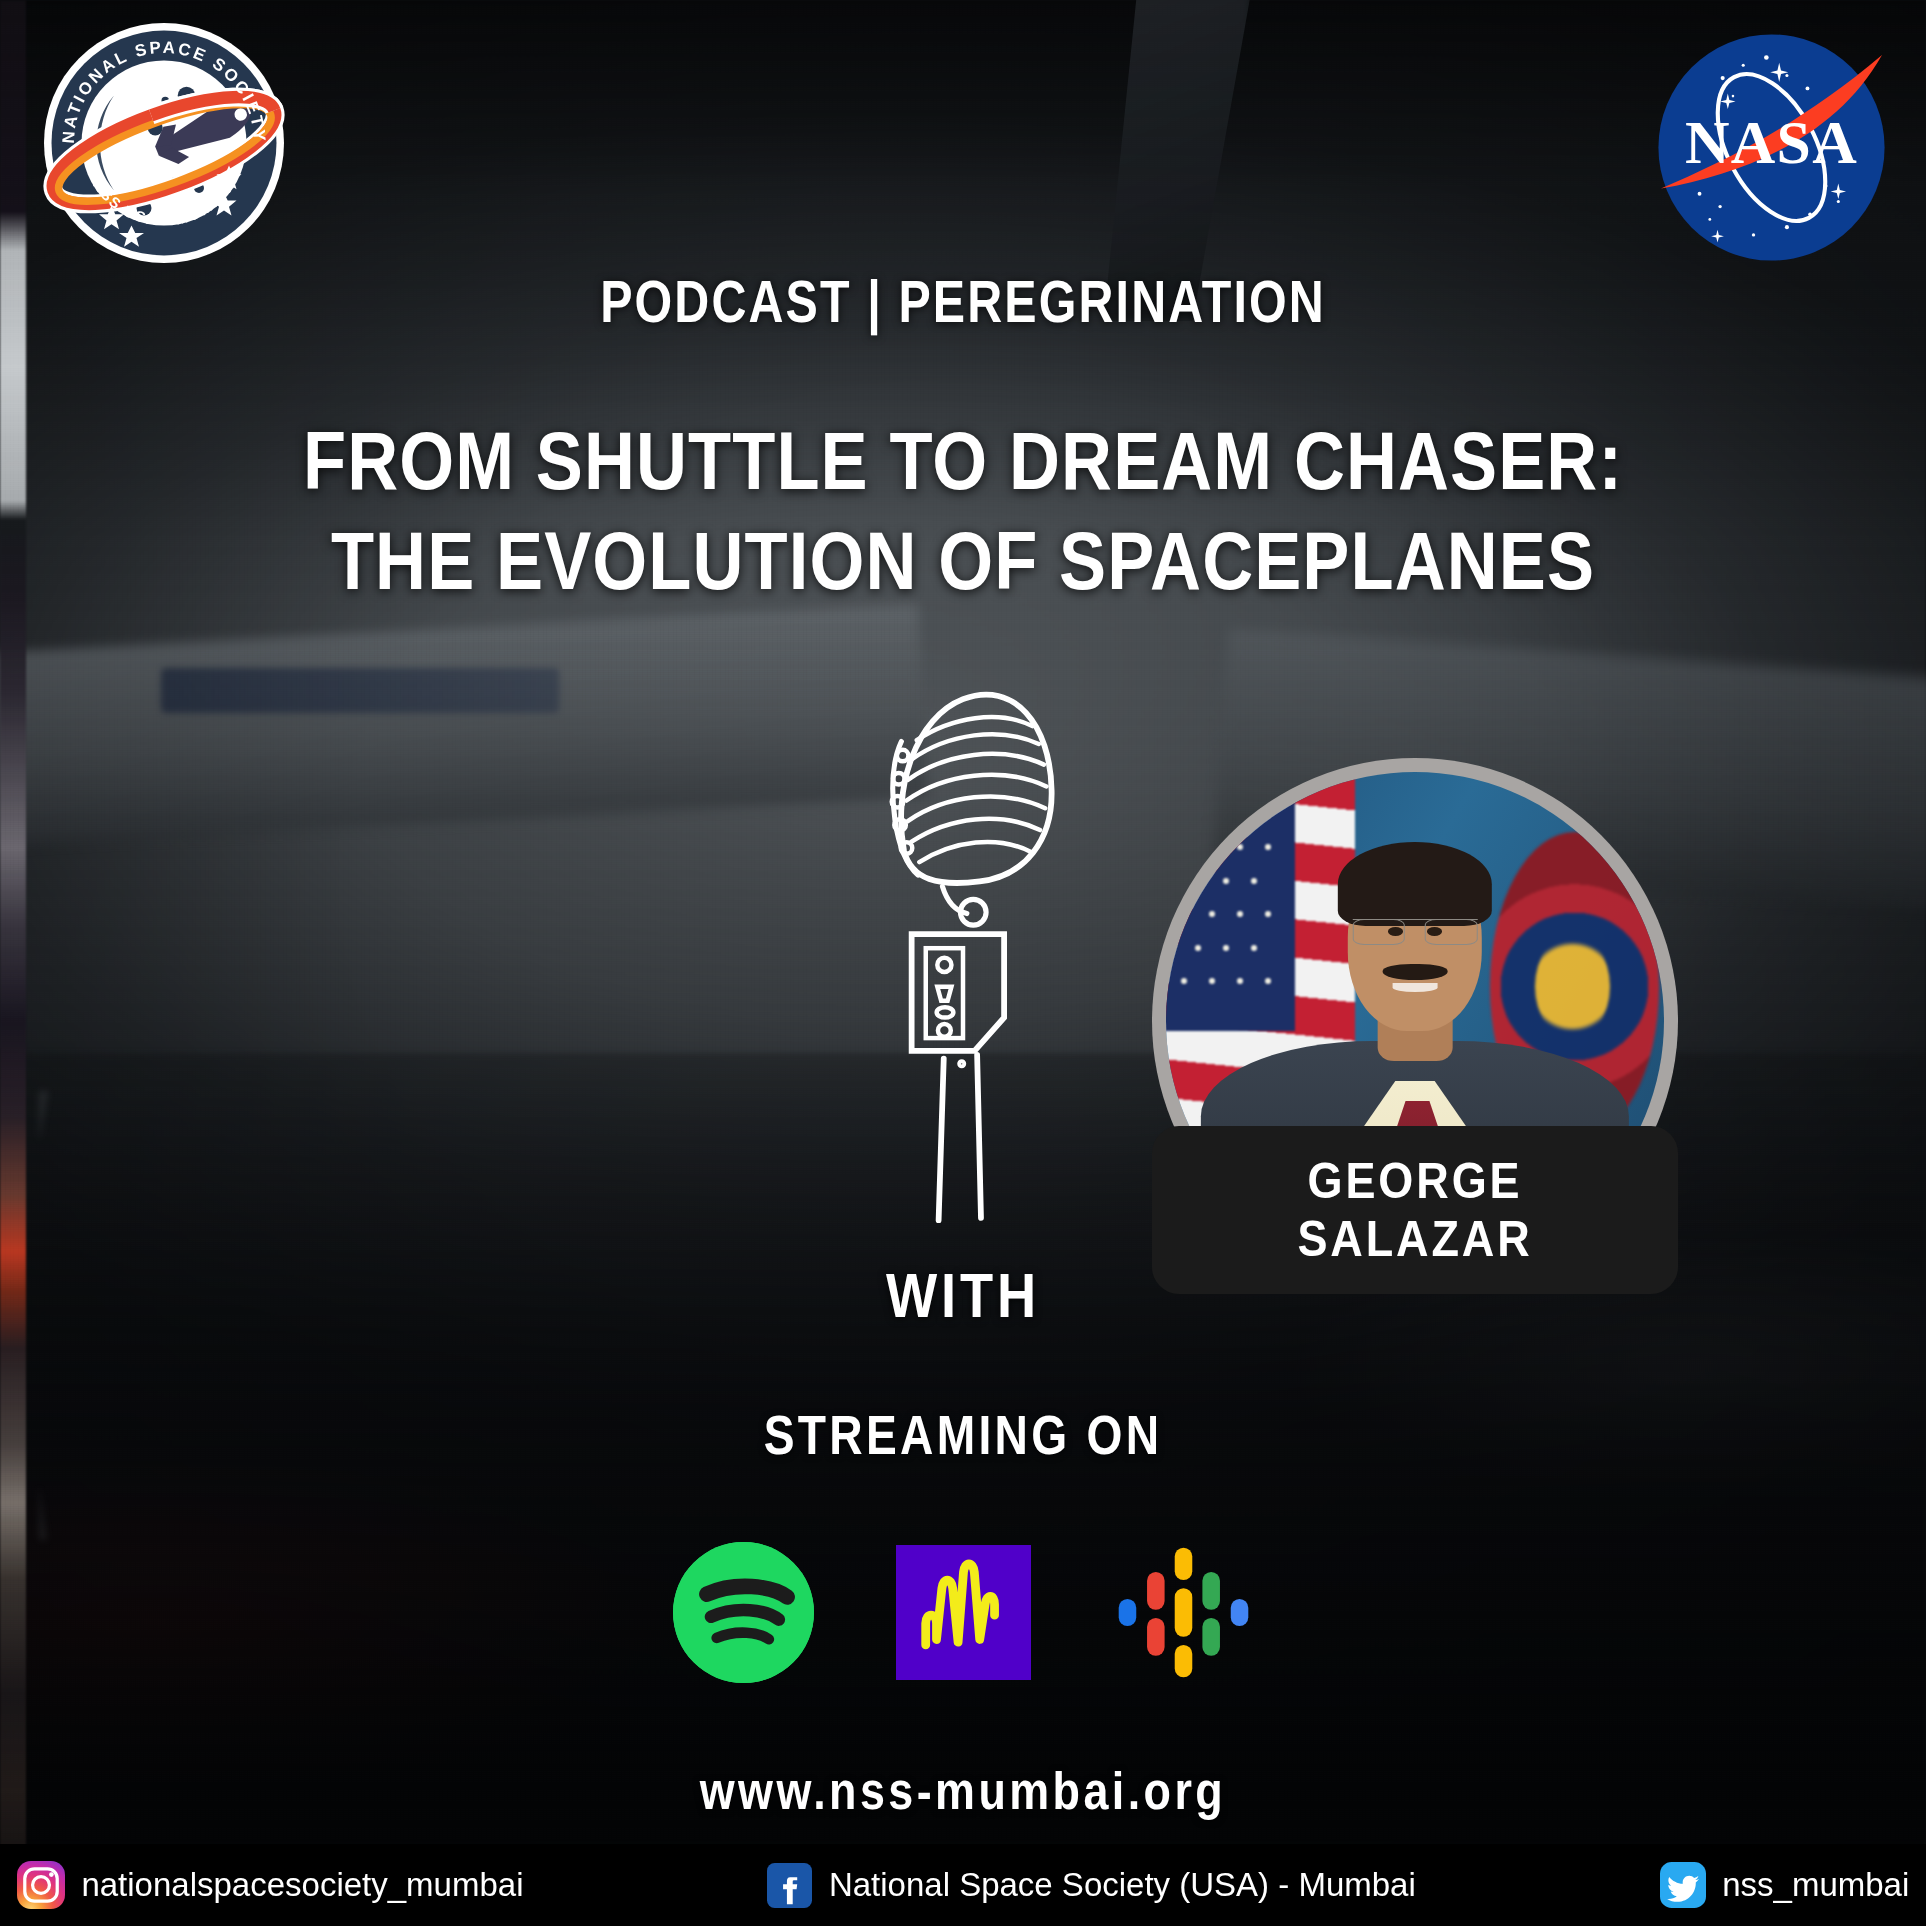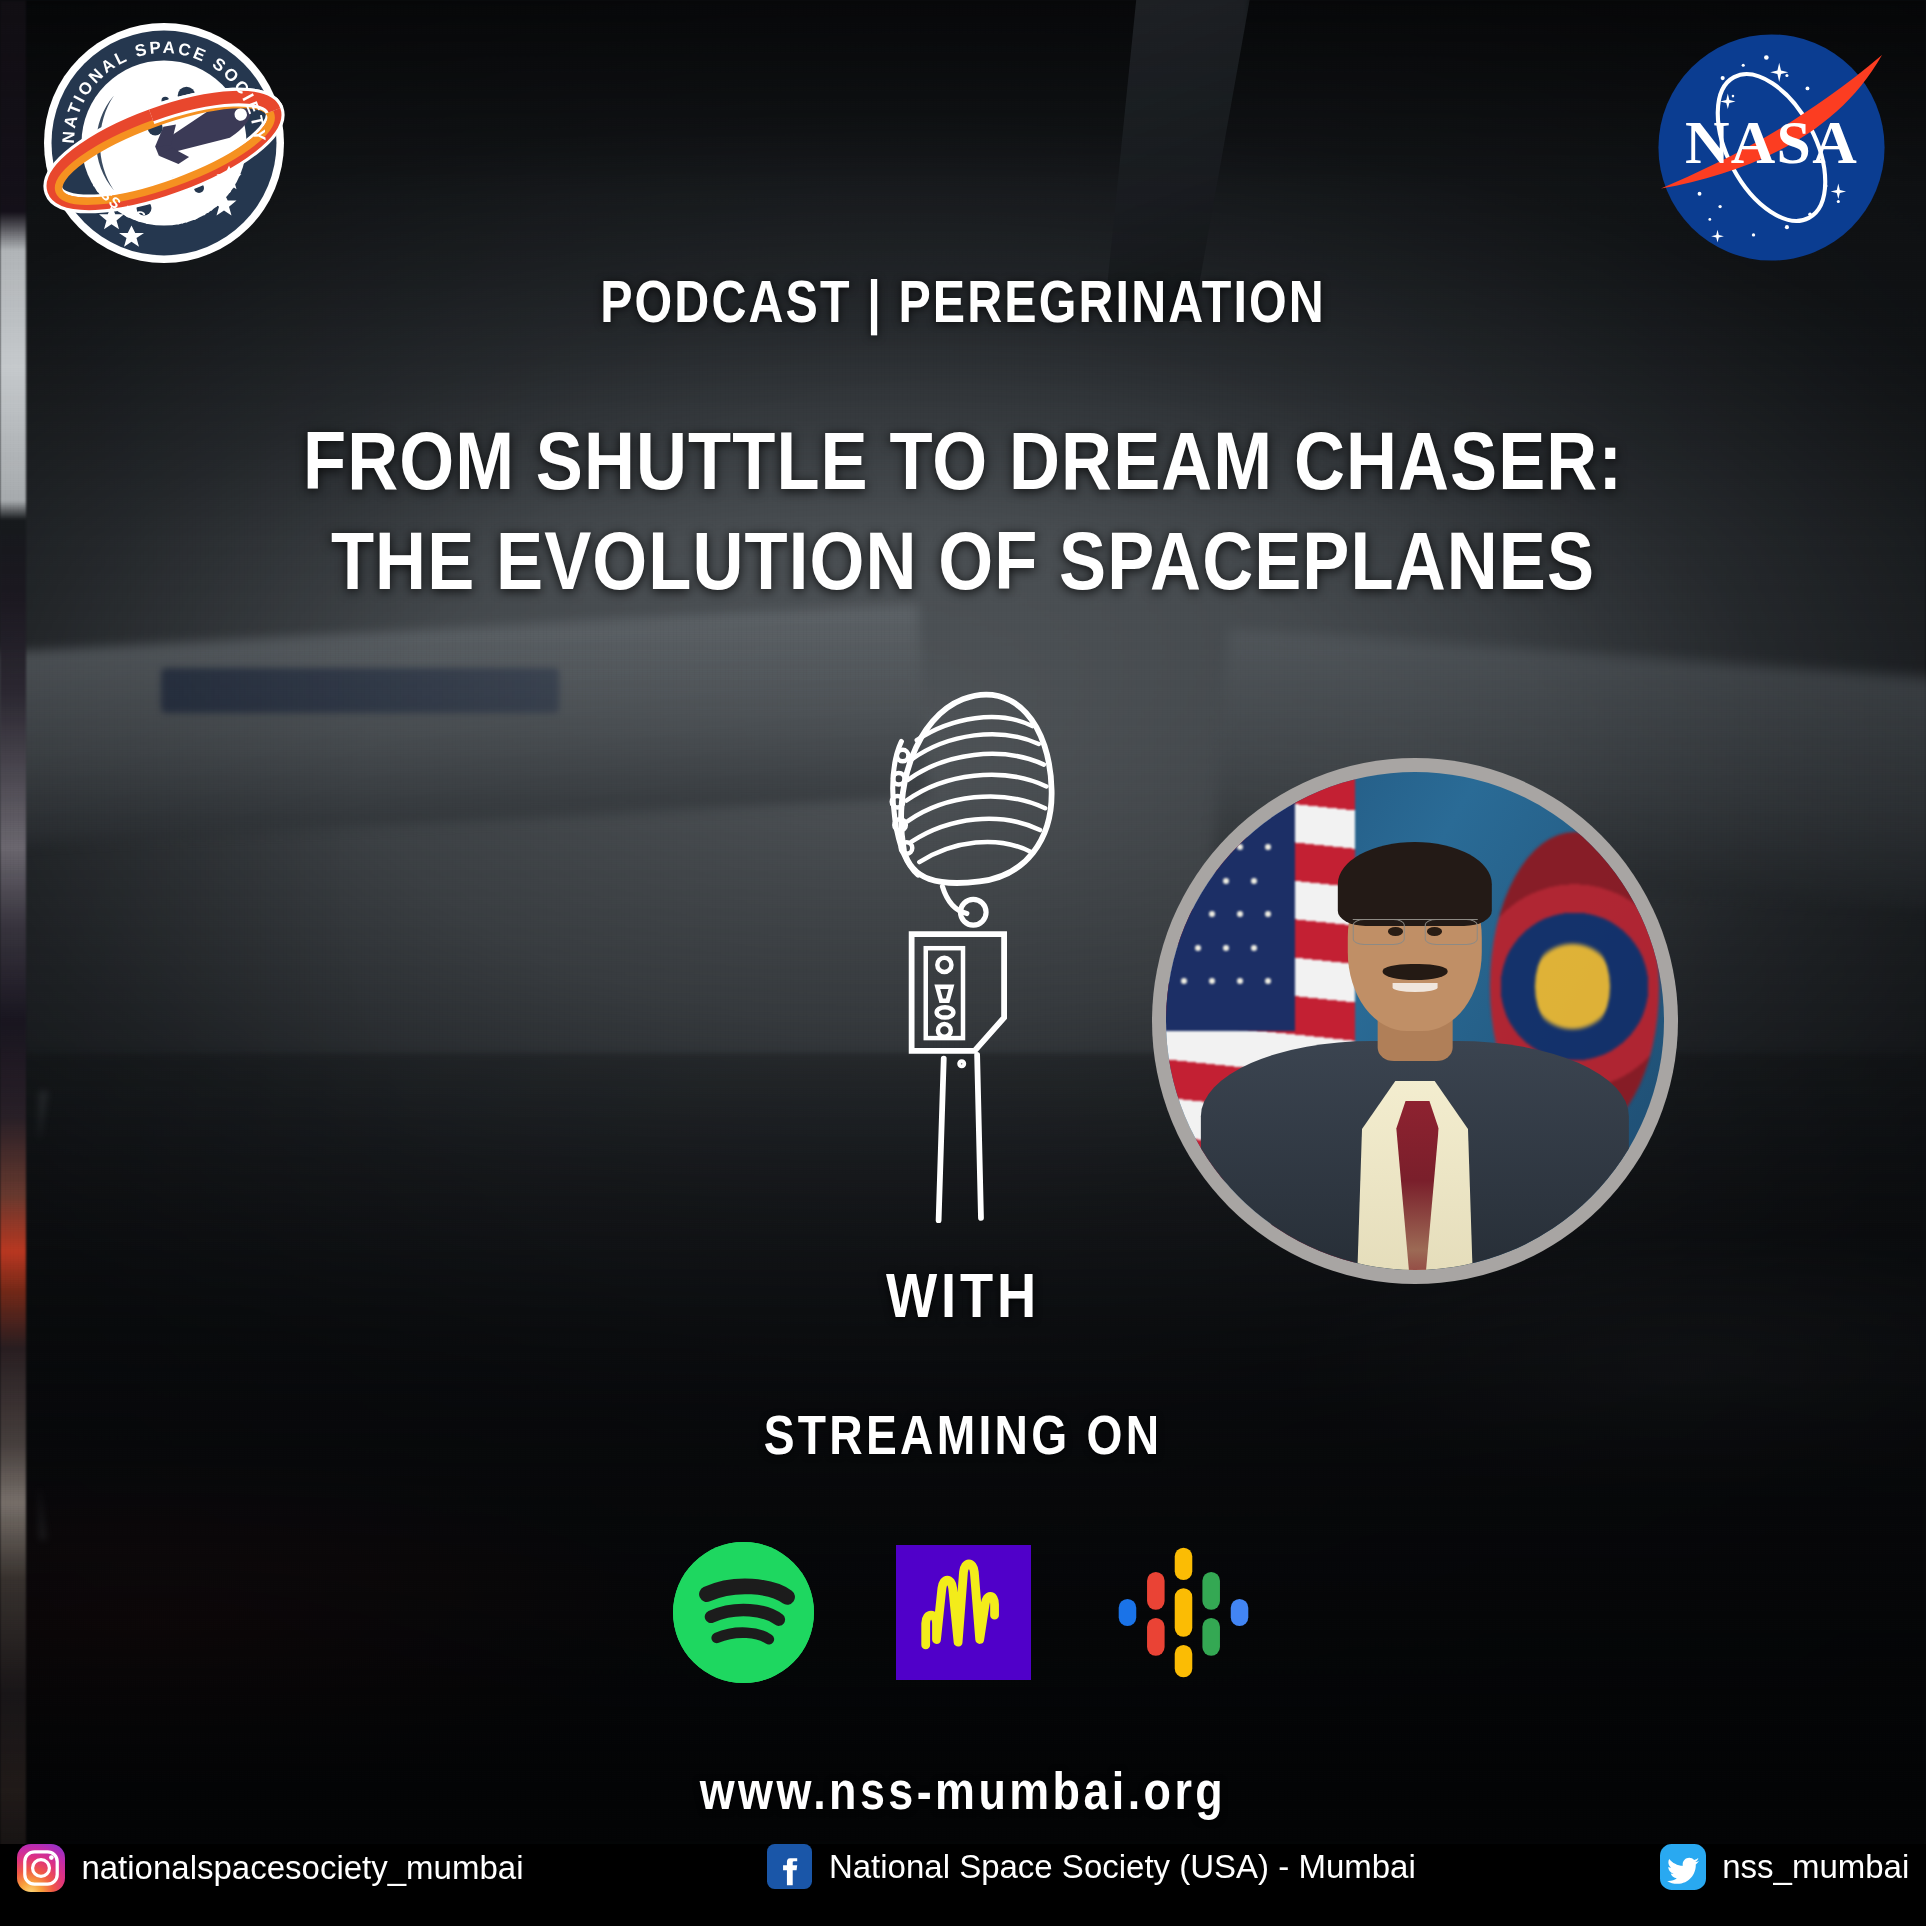--- a/index.html
+++ b/index.html
@@ -264,21 +264,21 @@
   .url {
     position:absolute; left:0; right:0; top:1762px; text-align:center;
     color:#fff; font-size:51px; font-weight:700; letter-spacing:3.9px;
     transform:scaleX(.88); transform-origin:center top;
     text-shadow:0 1.3px 7.7px rgba(0,0,0,.85);
   }
 
   
   .footer {
     position:absolute; left:0; right:0; bottom:0; height:82px;
-    background:#000; display:flex; align-items:flex-start; justify-content:space-between;
+    background:#000; display:flex; align-items:center; justify-content:space-between;
     padding:0 16.7px;
     gap:28px;
   }
   .soc { display:flex; align-items:center; gap:16.7px; }
   .soc .label { color:#fff; font-size:33px; font-weight:400; white-space:nowrap; }
   .ig-ic { width:48px; height:48px; border-radius:14px;
     background:radial-gradient(circle at 28% 102%, #fdd879 0%, #f8a13c 18%, #f05a45 38%, #e0337e 58%, #c32bab 76%, #7b35d6 100%); position:relative; }
   .fb-ic { width:45px; height:45px; border-radius:7.7px; background:#1a56a8; position:relative; }
   .tw-ic { width:46px; height:46px; border-radius:11.6px; background:#29a9f1; position:relative;
     display:flex; align-items:center; justify-content:center; }
@@ -471,20 +471,23 @@
           <div class="glasses">
               <span class="lens l"></span>
               <span class="lens r"></span>
             </div>
           <div class="eye l"></div>
             <div class="eye r"></div>
           <div class="stache"></div>
           <div class="mouth"></div>
         </div>
       </div>
+      <div class="name-pill">
+        <span>GEORGE SALAZAR</span>
+      </div>
     </div>
 
   </div>
 
   <div class="streaming-label">STREAMING ON</div>
 
   <div class="platforms">
 
     <div class="plat">
       <div class="spotify-ic">

